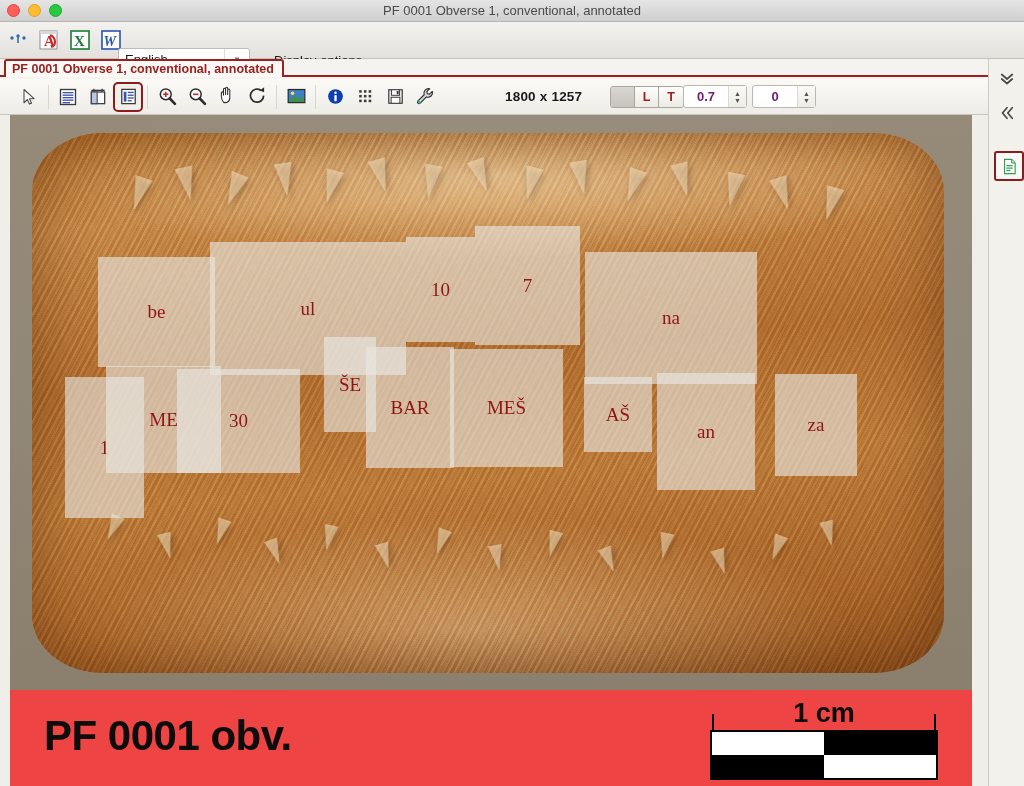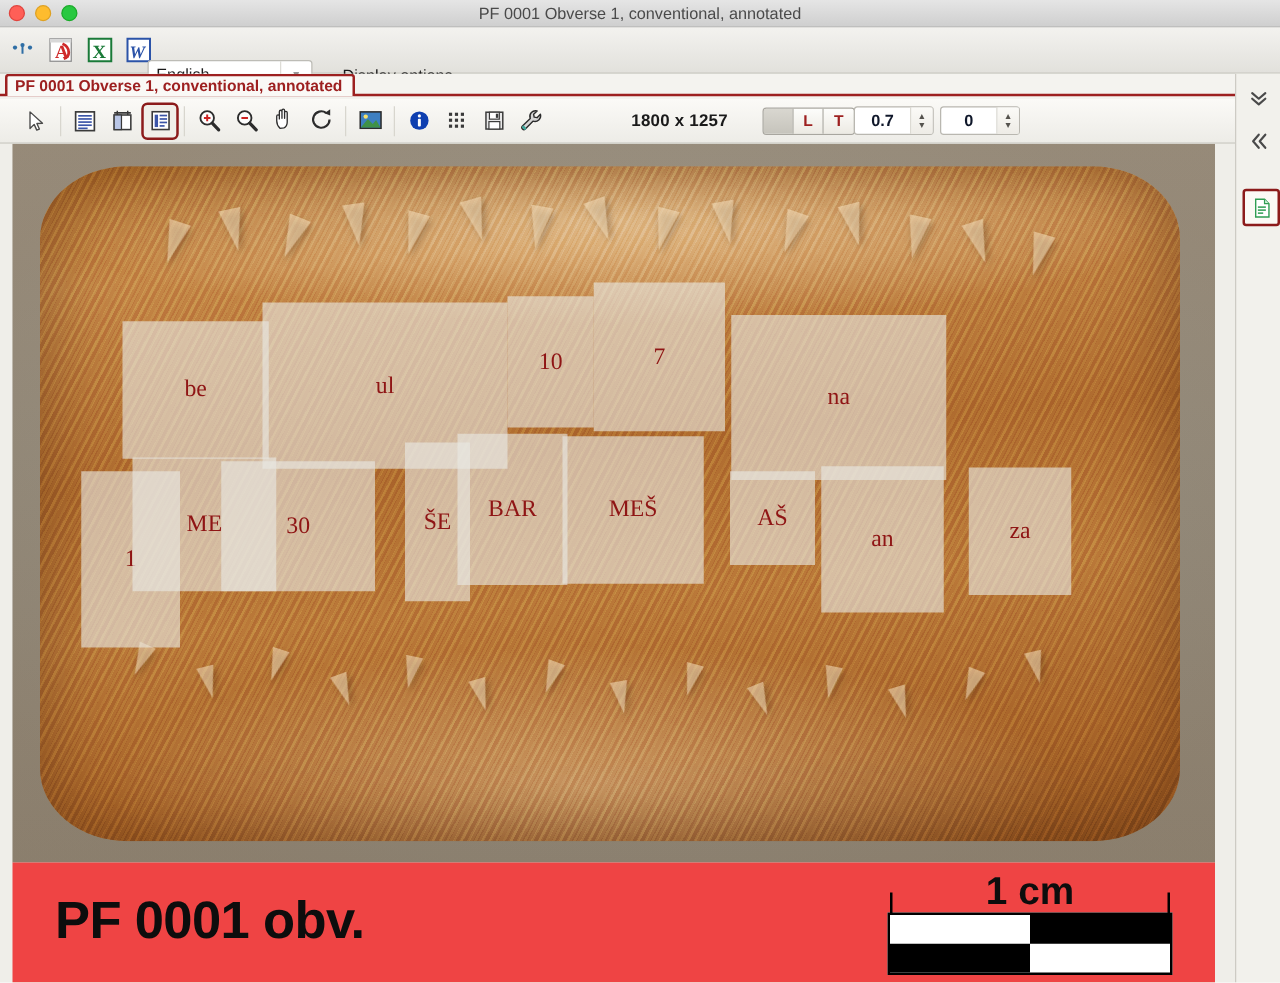--- a/index.html
+++ b/index.html
@@ -138,21 +138,21 @@
   .seg .blank { background: linear-gradient(#d9d7d0, #c6c4bc); }
   .seg .lt { background: linear-gradient(#fdfdfb, #eceae3); color: #9d2020; }
   .spin {
     display: flex; height: 23px;
     background: #ffffff;
     border: 1px solid #b9b7b0; border-radius: 3px;
     box-sizing: border-box; align-items: stretch;
   }
   .spin-val {
     width: 44px; display: flex; align-items: center; justify-content: center;
-    font-size: 13px; font-weight: bold; color: #0f172a;
+    font-size: 13px; font-weight: bold; color: #701a75;
   }
   .spin-arrows {
     width: 17px; border-left: 1px solid #dcdad3;
     display: flex; flex-direction: column; align-items: center; justify-content: center;
     background: linear-gradient(#fbfaf7, #eeece6);
   }
   .spin-arrows span { font-size: 7px; color: #55534e; line-height: 7px; }
   .hotspot-btn {
     height: 26px; padding: 0 10px;
     background: #fdfdfb; border: 1px solid #c9c7c0;
@@ -249,21 +249,21 @@
     background: #ef4444;
   }
   .caption-text {
     position: absolute; left: 34px; top: 22px;
     font-size: 42px; font-weight: bold; color: #0d0d0d;
     letter-spacing: -0.5px;
     font-family: "Liberation Sans", sans-serif;
   }
   .scalebar { position: absolute; left: 700px; top: 8px; width: 228px; }
   .scale-label {
-    text-align: center; font-size: 31px; font-weight: bold;
+    text-align: center; font-size: 27px; font-weight: bold;
     color: #0d0d0d; line-height: 30px;
   }
   .scale-box {
     position: relative; margin-top: 2px;
     width: 228px; height: 50px;
     border: 2px solid #000; box-sizing: border-box;
     background: #fff;
   }
   .scale-box .q { position: absolute; width: 50%; height: 50%; }
   .scale-box .q.b { background: #000; }
@@ -583,21 +583,21 @@
           </div>
           <div class="hotspot" style="left: 55px; top: 262px; width: 79px; height: 141px;">
             <span>1</span>
           </div>
           <div class="hotspot" style="left: 96px; top: 251px; width: 115px; height: 107px;">
             <span>ME</span>
           </div>
           <div class="hotspot" style="left: 167px; top: 254px; width: 123px; height: 104px;">
             <span>30</span>
           </div>
-          <div class="hotspot" style="left: 314px; top: 239px; width: 52px; height: 127px;">
+          <div class="hotspot" style="left: 314px; top: 222px; width: 52px; height: 95px;">
             <span>ŠE</span>
           </div>
           <div class="hotspot" style="left: 356px; top: 232px; width: 88px; height: 121px;">
             <span>BAR</span>
           </div>
           <div class="hotspot" style="left: 440px; top: 234px; width: 113px; height: 118px;">
             <span>MEŠ</span>
           </div>
           <div class="hotspot" style="left: 574px; top: 262px; width: 68px; height: 75px;">
             <span>AŠ</span>

